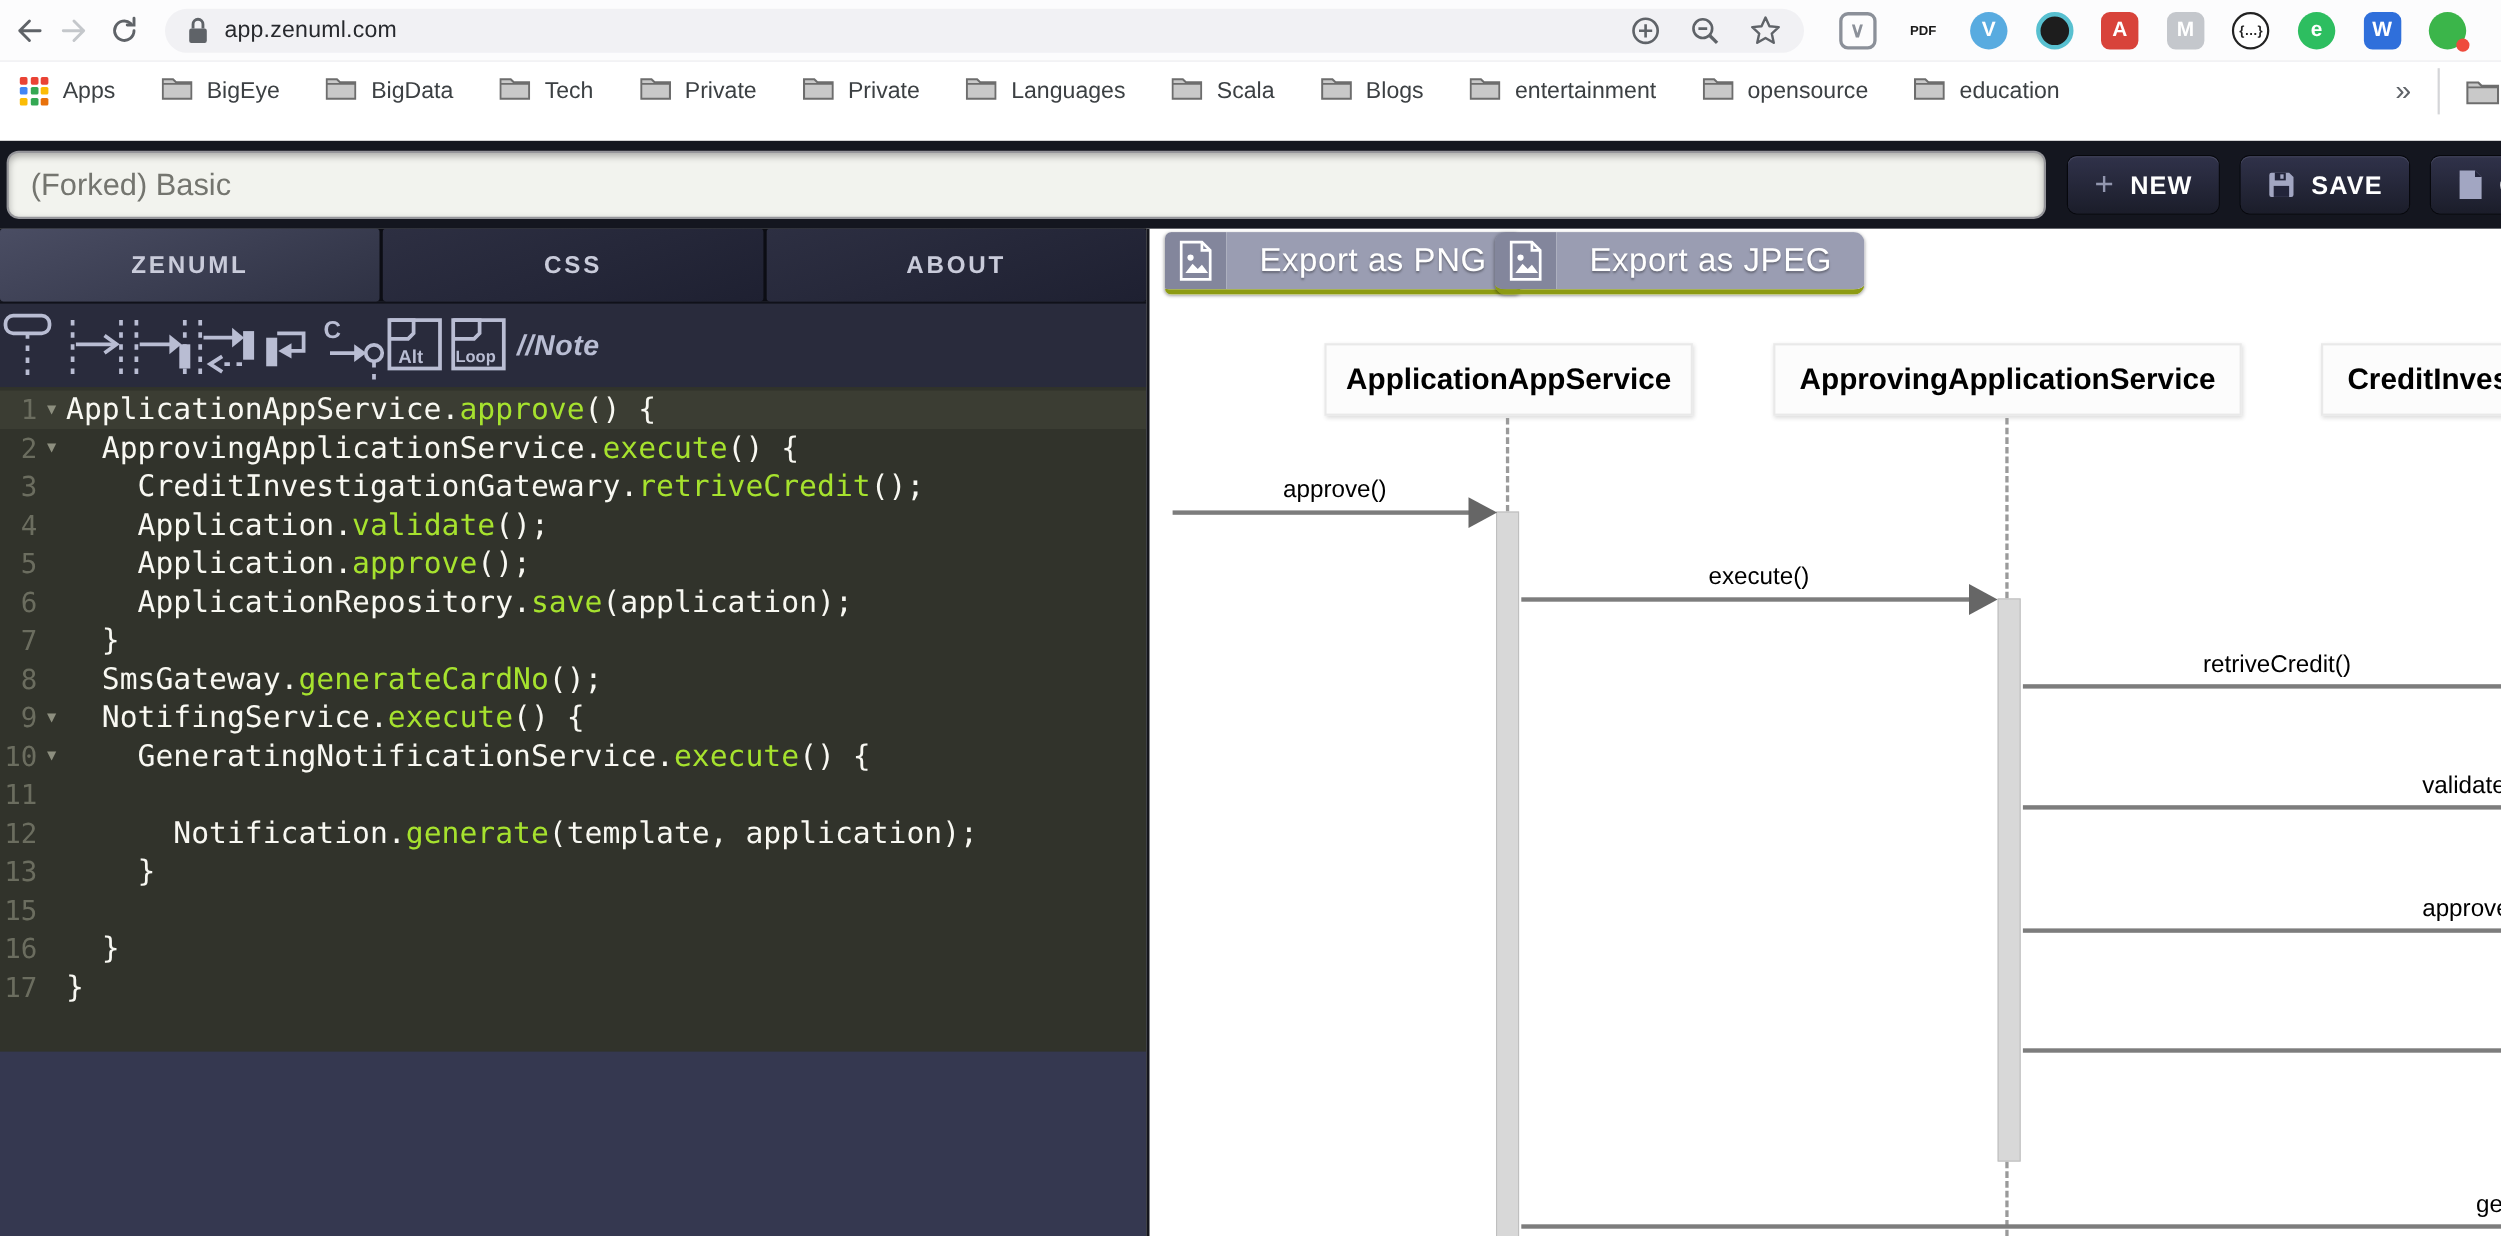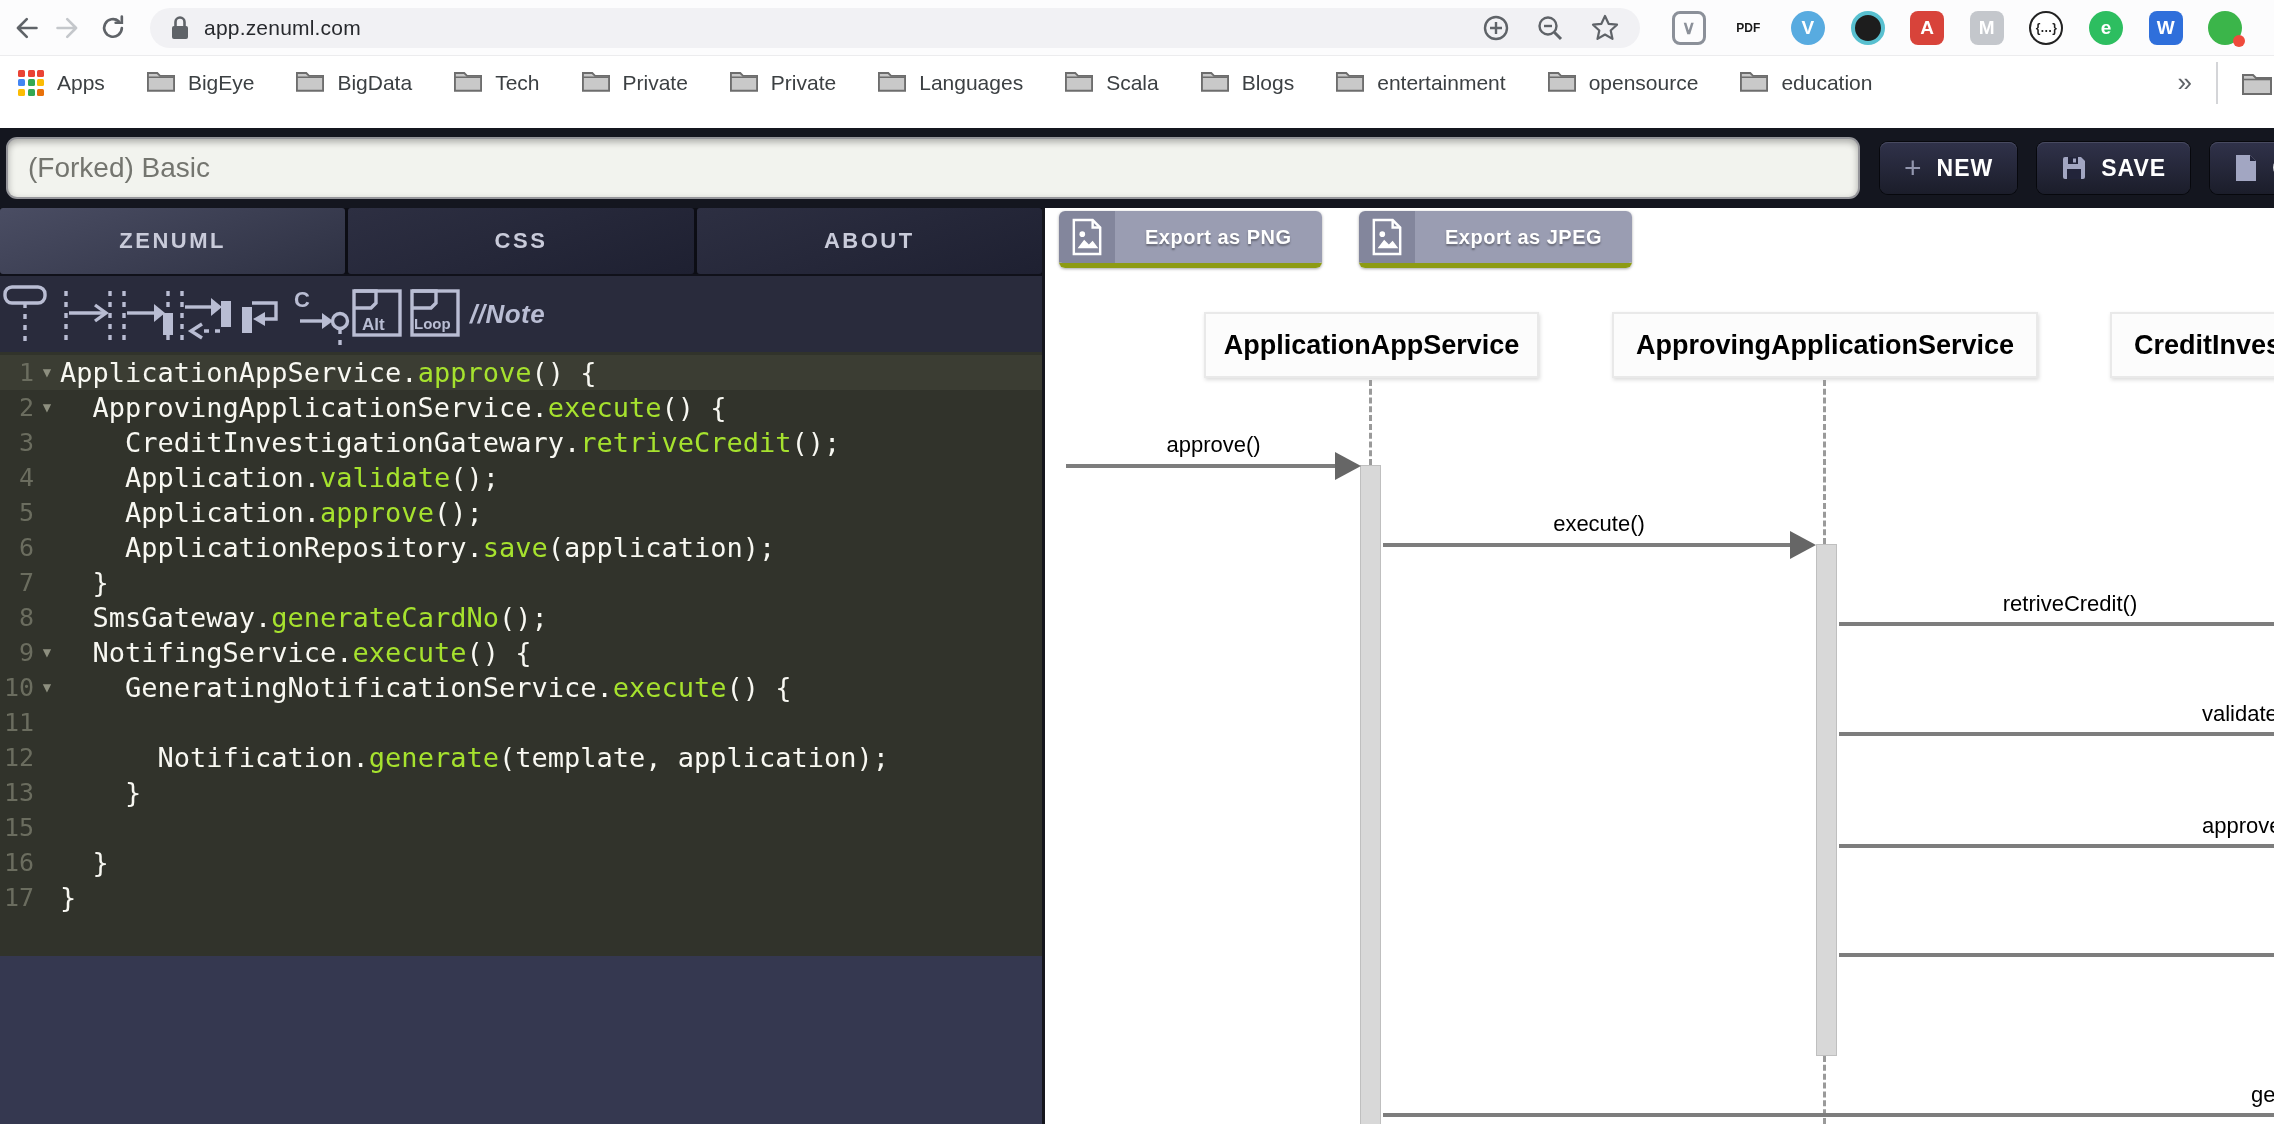--- a/index.html
+++ b/index.html
@@ -76,21 +76,21 @@
   .seg-m { color:#a6e22e; }
   .left-bottom { position:absolute; left:0; right:0; top:748px; bottom:0; background:#353850; }
 
   
   .right-panel { position:absolute; left:1042px; top:208px; width:1232px; bottom:0;
     background:#ffffff; overflow:hidden; border-left:3px solid #15161d; }
   .export-btn { position:absolute; top:3px; height:57px; display:flex; border-radius:6px;
     overflow:hidden; border-bottom:5px solid #8d9b13; cursor:pointer;
     box-shadow:0 1px 3px rgba(0,0,0,.35); }
   .export-icon-cell { width:56px; background:#83869c; display:flex; align-items:center; justify-content:center; }
-  .export-text { background:#9a9db2; color:#fff; font-weight:bold; font-size:20px;
+  .export-text { background:#9a9db2; color:#fff; font-weight:normal; font-size:30px;
     display:flex; align-items:center; padding:0 30px; letter-spacing:.5px;
     text-shadow:0 2px 2px rgba(0,0,0,.35); white-space:nowrap; }
   .participant { position:absolute; top:104px; height:66px; background:#fcfcfc;
     border:2px solid #e9e9e9; box-shadow:1px 2px 4px rgba(0,0,0,.14);
     display:flex; align-items:center; justify-content:center;
     font-weight:bold; font-size:27px; color:#000; white-space:nowrap; }
   .lifeline { position:absolute; width:0; border-left:3px dashed #9a9a9a; }
   .activation { position:absolute; width:21px; background:#d8d8d8; border:1px solid #bfbfbf; }
   .msg-line { position:absolute; height:4px; background:#7d7d7d; }
   .msg-arrow { position:absolute; width:0; height:0; border-top:14px solid transparent;
@@ -452,21 +452,21 @@
     <div class="export-icon-cell">
         <svg width="32" height="38" viewBox="0 0 34 40" fill="none" stroke="#fff" stroke-width="2.6">
           <path d="M3 2 h20 l8 8 v28 h-28 z"></path>
           <path d="M23 2 v8 h8"></path>
           <circle cx="12" cy="17" r="3" fill="#fff" stroke="none"></circle>
           <path d="M7 32 l7 -9 5 5 4 -4 6 8 z" fill="#fff" stroke="none"></path>
         </svg>
       </div>
     <div class="export-text">Export as PNG</div>
   </div>
-  <div class="export-btn" style="left:314px;">
+  <div class="export-btn" style="left:314px;border-radius:10px;">
     <div class="export-icon-cell">
         <svg width="32" height="38" viewBox="0 0 34 40" fill="none" stroke="#fff" stroke-width="2.6">
           <path d="M3 2 h20 l8 8 v28 h-28 z"></path>
           <path d="M23 2 v8 h8"></path>
           <circle cx="12" cy="17" r="3" fill="#fff" stroke="none"></circle>
           <path d="M7 32 l7 -9 5 5 4 -4 6 8 z" fill="#fff" stroke="none"></path>
         </svg>
       </div>
     <div class="export-text">Export as JPEG</div>
   </div>

